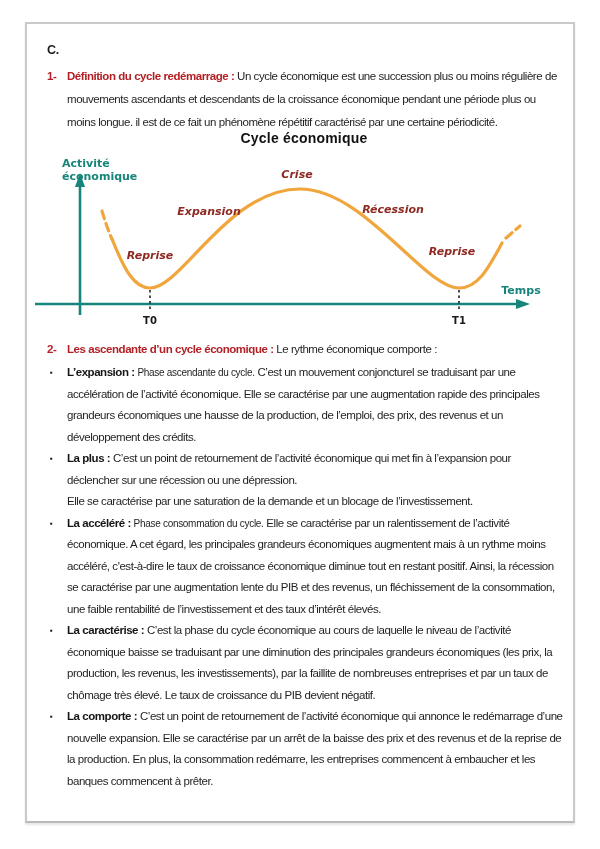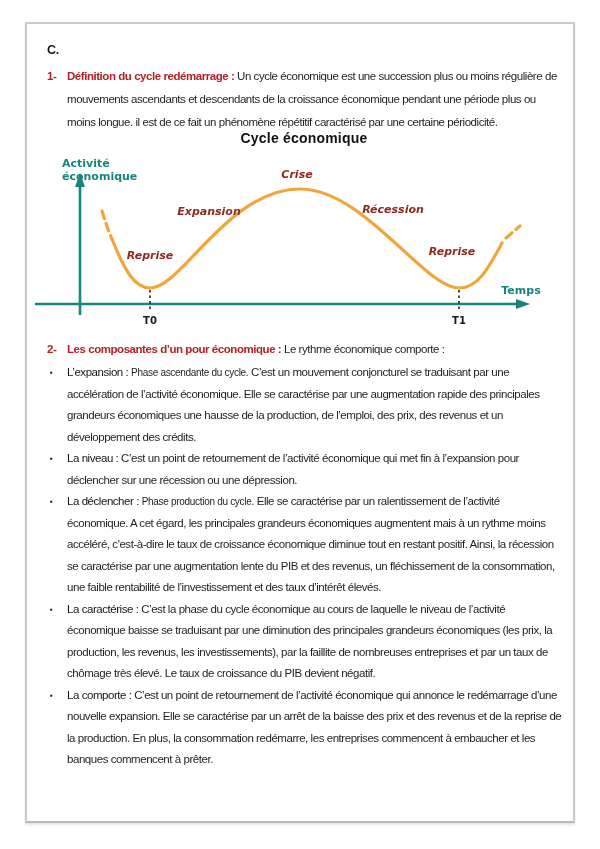--- a/index.html
+++ b/index.html
@@ -32,21 +32,21 @@
   .chart-svg{position:absolute;top:121px;left:5px;}
   .bullets{
     position:absolute;top:338px;left:20px;width:516px;
     font-size:11.5px;letter-spacing:-0.45px;line-height:21.5px;color:#1f1f1f;
   }
   .bullet{position:relative;padding-left:20px;}
   .bullet .bmark{
     position:absolute;left:3px;top:0;font-size:8px;line-height:21.5px;color:#111;
     letter-spacing:0;
   }
-  .lead{font-weight:normal;color:#161616;}
+  .lead{font-weight:bold;color:#161616;}
   .small-note{font-size:10px;letter-spacing:-0.3px;}
   
   .phase{font-family:"DejaVu Sans",sans-serif;font-size:11px;font-weight:bold;font-style:italic;fill:#8e2a22;}
   .axis-label{font-family:"DejaVu Sans",sans-serif;font-size:11px;font-weight:bold;fill:#17857b;}
   .tick-label{font-family:"DejaVu Sans",sans-serif;font-size:10px;font-weight:bold;fill:#1a1a1a;}
   .axis{stroke:#17857b;stroke-width:2.6;fill:none;}
   .axis-arrow{fill:#17857b;stroke:none;}
   .curve{stroke:#f0a63c;stroke-width:3.2;fill:none;stroke-linecap:round;}
   .curve-dash{stroke:#f0a63c;stroke-width:3.2;fill:none;stroke-linecap:round;stroke-dasharray:8 5;}
   .tickline{stroke:#222;stroke-width:1.6;fill:none;stroke-dasharray:2.5 3;}
@@ -95,50 +95,51 @@
     <text class="phase" x="265" y="33" text-anchor="middle">Crise</text>
     <text class="phase" x="361" y="68" text-anchor="middle">Récession</text>
     <text class="phase" x="420" y="110" text-anchor="middle">Reprise</text>
 
     <text class="tick-label" x="118" y="179" text-anchor="middle">T0</text>
     <text class="tick-label" x="427" y="179" text-anchor="middle">T1</text>
   </svg>
 
   <div class="para hang block-comp">
     <span class="marker red bold">2-</span>
-    <span class="red bold">Les composantes d’un pour économique :</span>
+    <span class="red bold">Les ascendante d’un cycle économique :</span>
     <span>Le rythme économique comporte :</span>
   </div>
 
   <div class="bullets">
 
     <div class="bullet">
       <span class="bmark">▪</span>
       <div>
         <span class="lead">L’expansion :</span>
         <span class="small-note">Phase ascendante du cycle.</span>
         <span>C’est un mouvement conjoncturel se traduisant par une accélération de l’activité économique. Elle se caractérise par une augmentation rapide des principales grandeurs économiques une hausse de la production, de l’emploi, des prix, des revenus et un développement des crédits.</span>
       </div>
     </div>
 
     <div class="bullet">
       <span class="bmark">▪</span>
       <div>
         <div>
-          <span class="lead">La niveau :</span>
+          <span class="lead">La plus :</span>
           <span>C’est un point de retournement de l’activité économique qui met fin à l’expansion pour déclencher sur une récession ou une dépression.</span>
         </div>
+        <div>Elle se caractérise par une saturation de la demande et un blocage de l’investissement.</div>
       </div>
     </div>
 
     <div class="bullet">
       <span class="bmark">▪</span>
       <div>
-        <span class="lead">La déclencher :</span>
-        <span class="small-note">Phase production du cycle.</span>
+        <span class="lead">La accéléré :</span>
+        <span class="small-note">Phase consommation du cycle.</span>
         <span>Elle se caractérise par un ralentissement de l’activité économique. A cet égard, les principales grandeurs économiques augmentent mais à un rythme moins accéléré, c'est-à-dire le taux de croissance économique diminue tout en restant positif. Ainsi, la récession se caractérise par une augmentation lente du PIB et des revenus, un fléchissement de la consommation, une faible rentabilité de l’investissement et des taux d’intérêt élevés.</span>
       </div>
     </div>
 
     <div class="bullet">
       <span class="bmark">▪</span>
       <div>
         <span class="lead">La caractérise :</span>
         <span>C’est la phase du cycle économique au cours de laquelle le niveau de l’activité économique baisse se traduisant par une diminution des principales grandeurs économiques (les prix, la production, les revenus, les investissements), par la faillite de nombreuses entreprises et par un taux de chômage très élevé. Le taux de croissance du PIB devient négatif.</span>
       </div>

